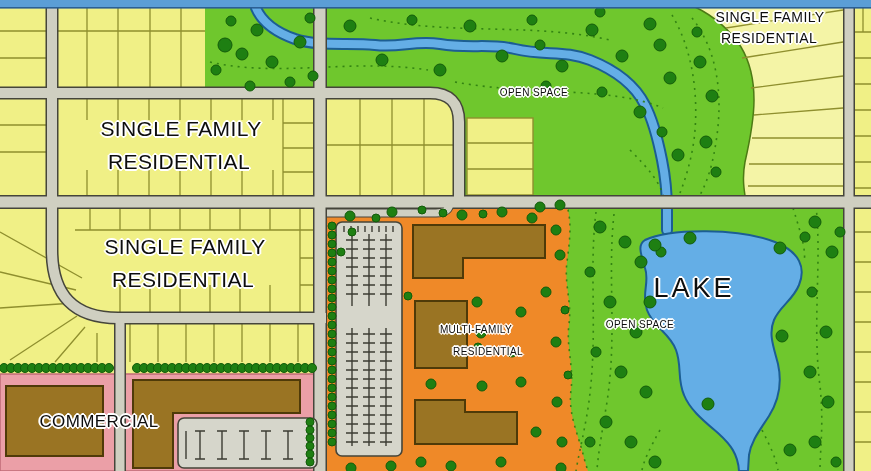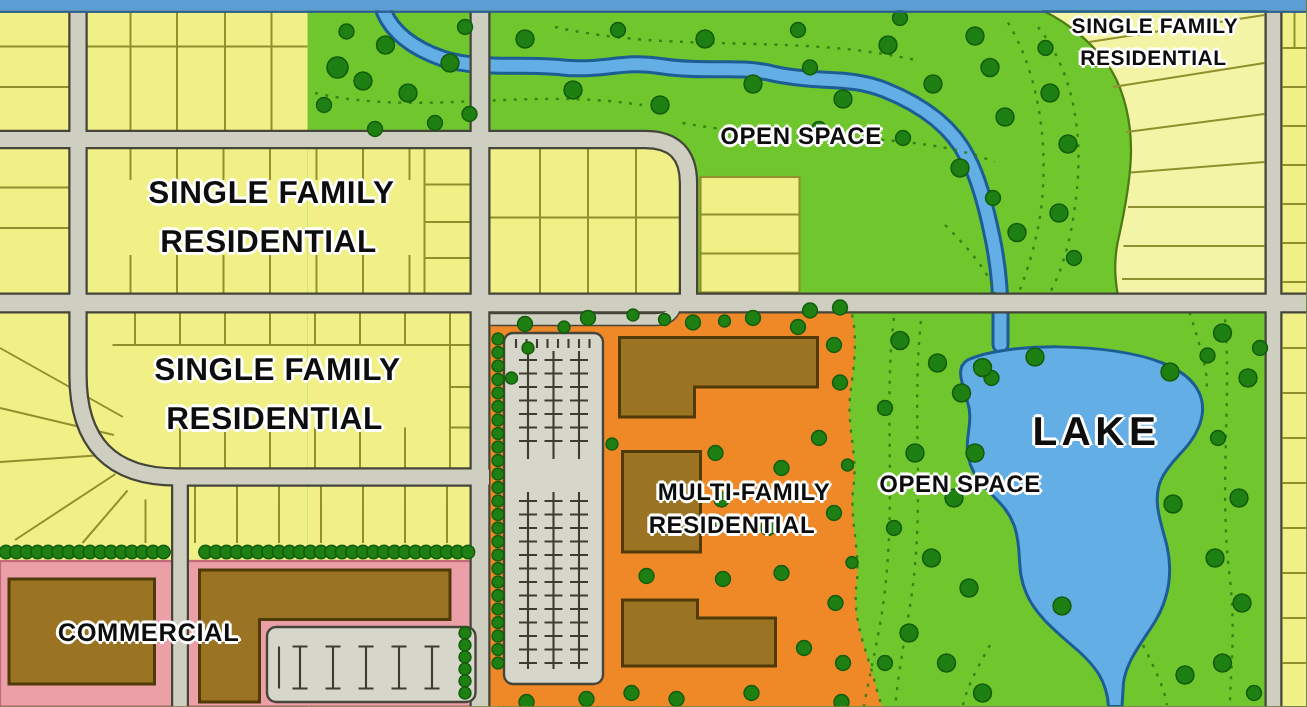--- a/index.html
+++ b/index.html
@@ -19,25 +19,25 @@
   .f-park{fill:var(--parking_fill);stroke:var(--road_edge);stroke-width:1.6}
   .s-lot{stroke:var(--lot_line);stroke-width:1.3;fill:none}
   .s-cont{stroke:var(--contour);stroke-width:1.6;stroke-dasharray:2 5;fill:none;opacity:.9}
   .s-rd-d{stroke:var(--road_edge);fill:none}
   .s-rd-l{stroke:var(--road_fill);fill:none}
   .tree{fill:var(--tree_fill);stroke:var(--tree_edge);stroke-width:1}
   .s-stall{stroke:#3c3c33;stroke-width:1.4;fill:none}
   .topbar{fill:var(--top_bar)}
   .topbar-edge{fill:var(--top_bar_edge)}
   
-  .map-label{position:absolute;transform:translate(-50%,-50%);font-weight:bold;
+  .map-label{position:absolute;transform:translate(-50%,-50%);font-weight:normal;
     color:#0d0d0d;white-space:nowrap;letter-spacing:.4px;
     text-shadow:-1px -1px 0 #fff,1px -1px 0 #fff,-1px 1px 0 #fff,1px 1px 0 #fff,
                 -2px 0 0 #fff,2px 0 0 #fff,0 -2px 0 #fff,0 2px 0 #fff;}
-  .fs21{font-size:21px}.fs19{font-size:17px}.fs15{font-size:16px}
+  .fs21{font-size:21px}.fs19{font-size:17px}.fs15{font-size:10px}
   .fs14{font-size:14px}.fs27{font-size:27px;letter-spacing:3px}
 </style>
 </head>
 <body>
 
 <div class="stage">
   <svg width="871" height="471" viewBox="0 0 871 471">
 
     <rect x="0" y="7" width="871" height="464" class="f-yel"></rect>
 
@@ -312,18 +312,18 @@
 
   <div>
     <div class="map-label fs21" style="left:181px;top:129px">SINGLE FAMILY</div>
     <div class="map-label fs21" style="left:179px;top:162px">RESIDENTIAL</div>
     <div class="map-label fs21" style="left:185px;top:247px">SINGLE FAMILY</div>
     <div class="map-label fs21" style="left:183px;top:280px">RESIDENTIAL</div>
     <div class="map-label fs14" style="left:770px;top:17px">SINGLE FAMILY</div>
     <div class="map-label fs14" style="left:769px;top:38px">RESIDENTIAL</div>
     <div class="map-label fs15" style="left:534px;top:92px">OPEN SPACE</div>
     <div class="map-label fs15" style="left:640px;top:324px">OPEN SPACE</div>
-    <div class="map-label fs15" style="left:496px;top:329px">MULTI-FAMILY</div>
+    <div class="map-label fs15" style="left:476px;top:329px">MULTI-FAMILY</div>
     <div class="map-label fs15" style="left:488px;top:351px">RESIDENTIAL</div>
-    <div class="map-label fs27" style="left:731px;top:288px">LAKE</div>
+    <div class="map-label fs27" style="left:694px;top:288px">LAKE</div>
     <div class="map-label fs19" style="left:99px;top:422px">COMMERCIAL</div>
   </div>
 </div>
 
 </body></html>

